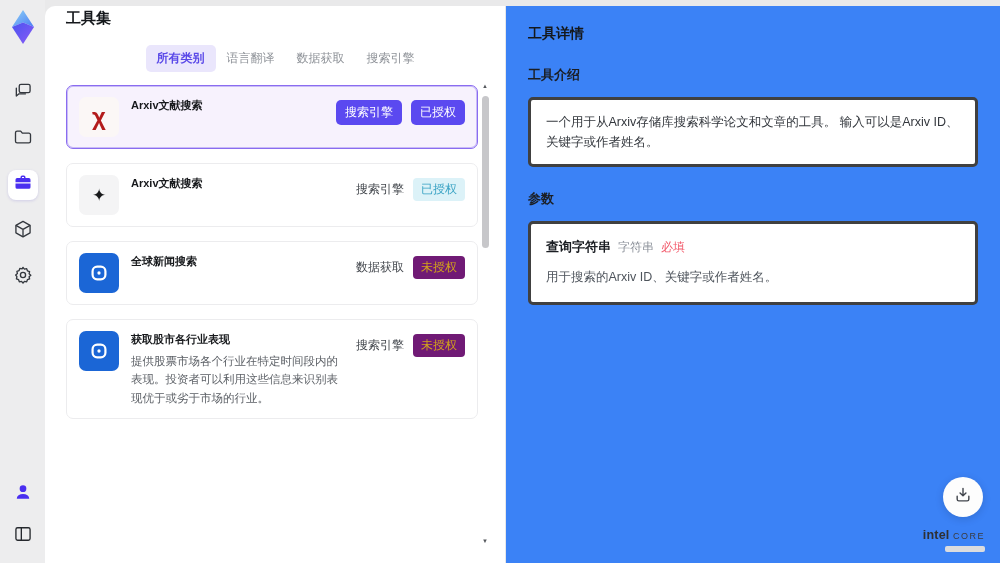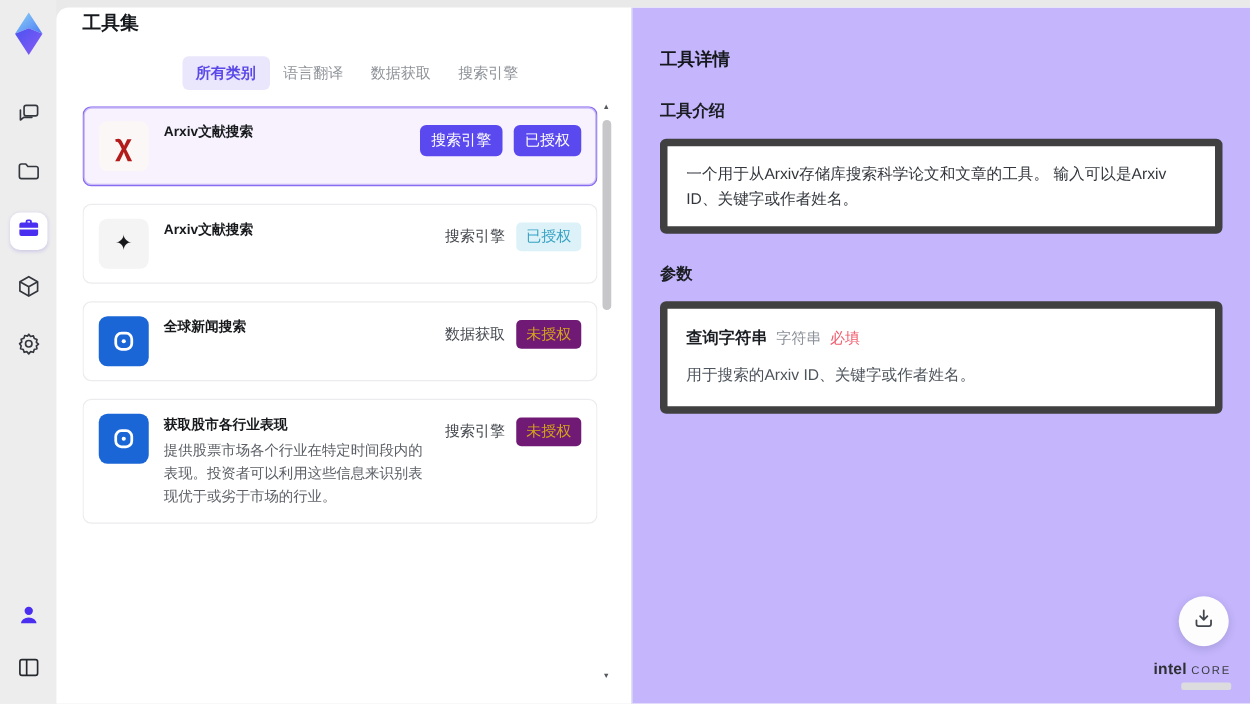--- a/index.html
+++ b/index.html
@@ -57,27 +57,27 @@
   .badge { font-size:12px; padding:3px 8px; border-radius:4px; white-space:nowrap; }
   .badge.solid, .cat-text.solid { background:#5b49f0; color:#fff; padding:4px 9px; border-radius:5px; font-size:12px; }
   .badge.cyan { background:#dcf2f8; color:#3aa3c4; }
   .badge.yellow { background:#701a75; color:#d2a31b; }
   
   .sb-thumb { position:absolute; left:437px; top:90px; width:7px; height:152px; background:#c7c7ca; border-radius:4px; cursor:pointer; }
   .sb-up, .sb-down { position:absolute; left:437px; font-size:6px; color:#55585d; cursor:pointer; }
   .sb-up { top:77px; } .sb-down { top:532px; }
   
   .detail-panel {
-    flex:1; background:#c4b5fd; border-left:1px solid #e7e7e9;
-    padding:33px 22px; position:relative;
+    flex:1; background:#3b82f6; border-left:1px solid #e7e7e9;
+    padding:19px 22px; position:relative;
   }
   .detail-title { font-size:14px; font-weight:bold; color:#15181c; }
   .section-h { font-size:13px; font-weight:bold; color:#1b1e23; margin-top:23px; }
   .intro-box, .param-box {
-    margin-top:13px; background:#fff; border:6px solid #404040; border-radius:5px;
+    margin-top:13px; background:#fff; border:3px solid #404040; border-radius:5px;
     padding:12px 15px; font-size:12.5px; color:#33373d; line-height:1.6;
   }
   .param-box { padding:13px 15px 15px; }
   .param-head { display:flex; align-items:baseline; gap:7px; }
   .param-name { font-size:13px; font-weight:bold; color:#1b1e23; }
   .param-type { font-size:12px; color:#8a8f98; }
   .param-req { font-size:12px; color:#f25a6b; }
   .param-desc { font-size:12.5px; color:#4e545c; margin-top:9px; }
   
   .fab {

